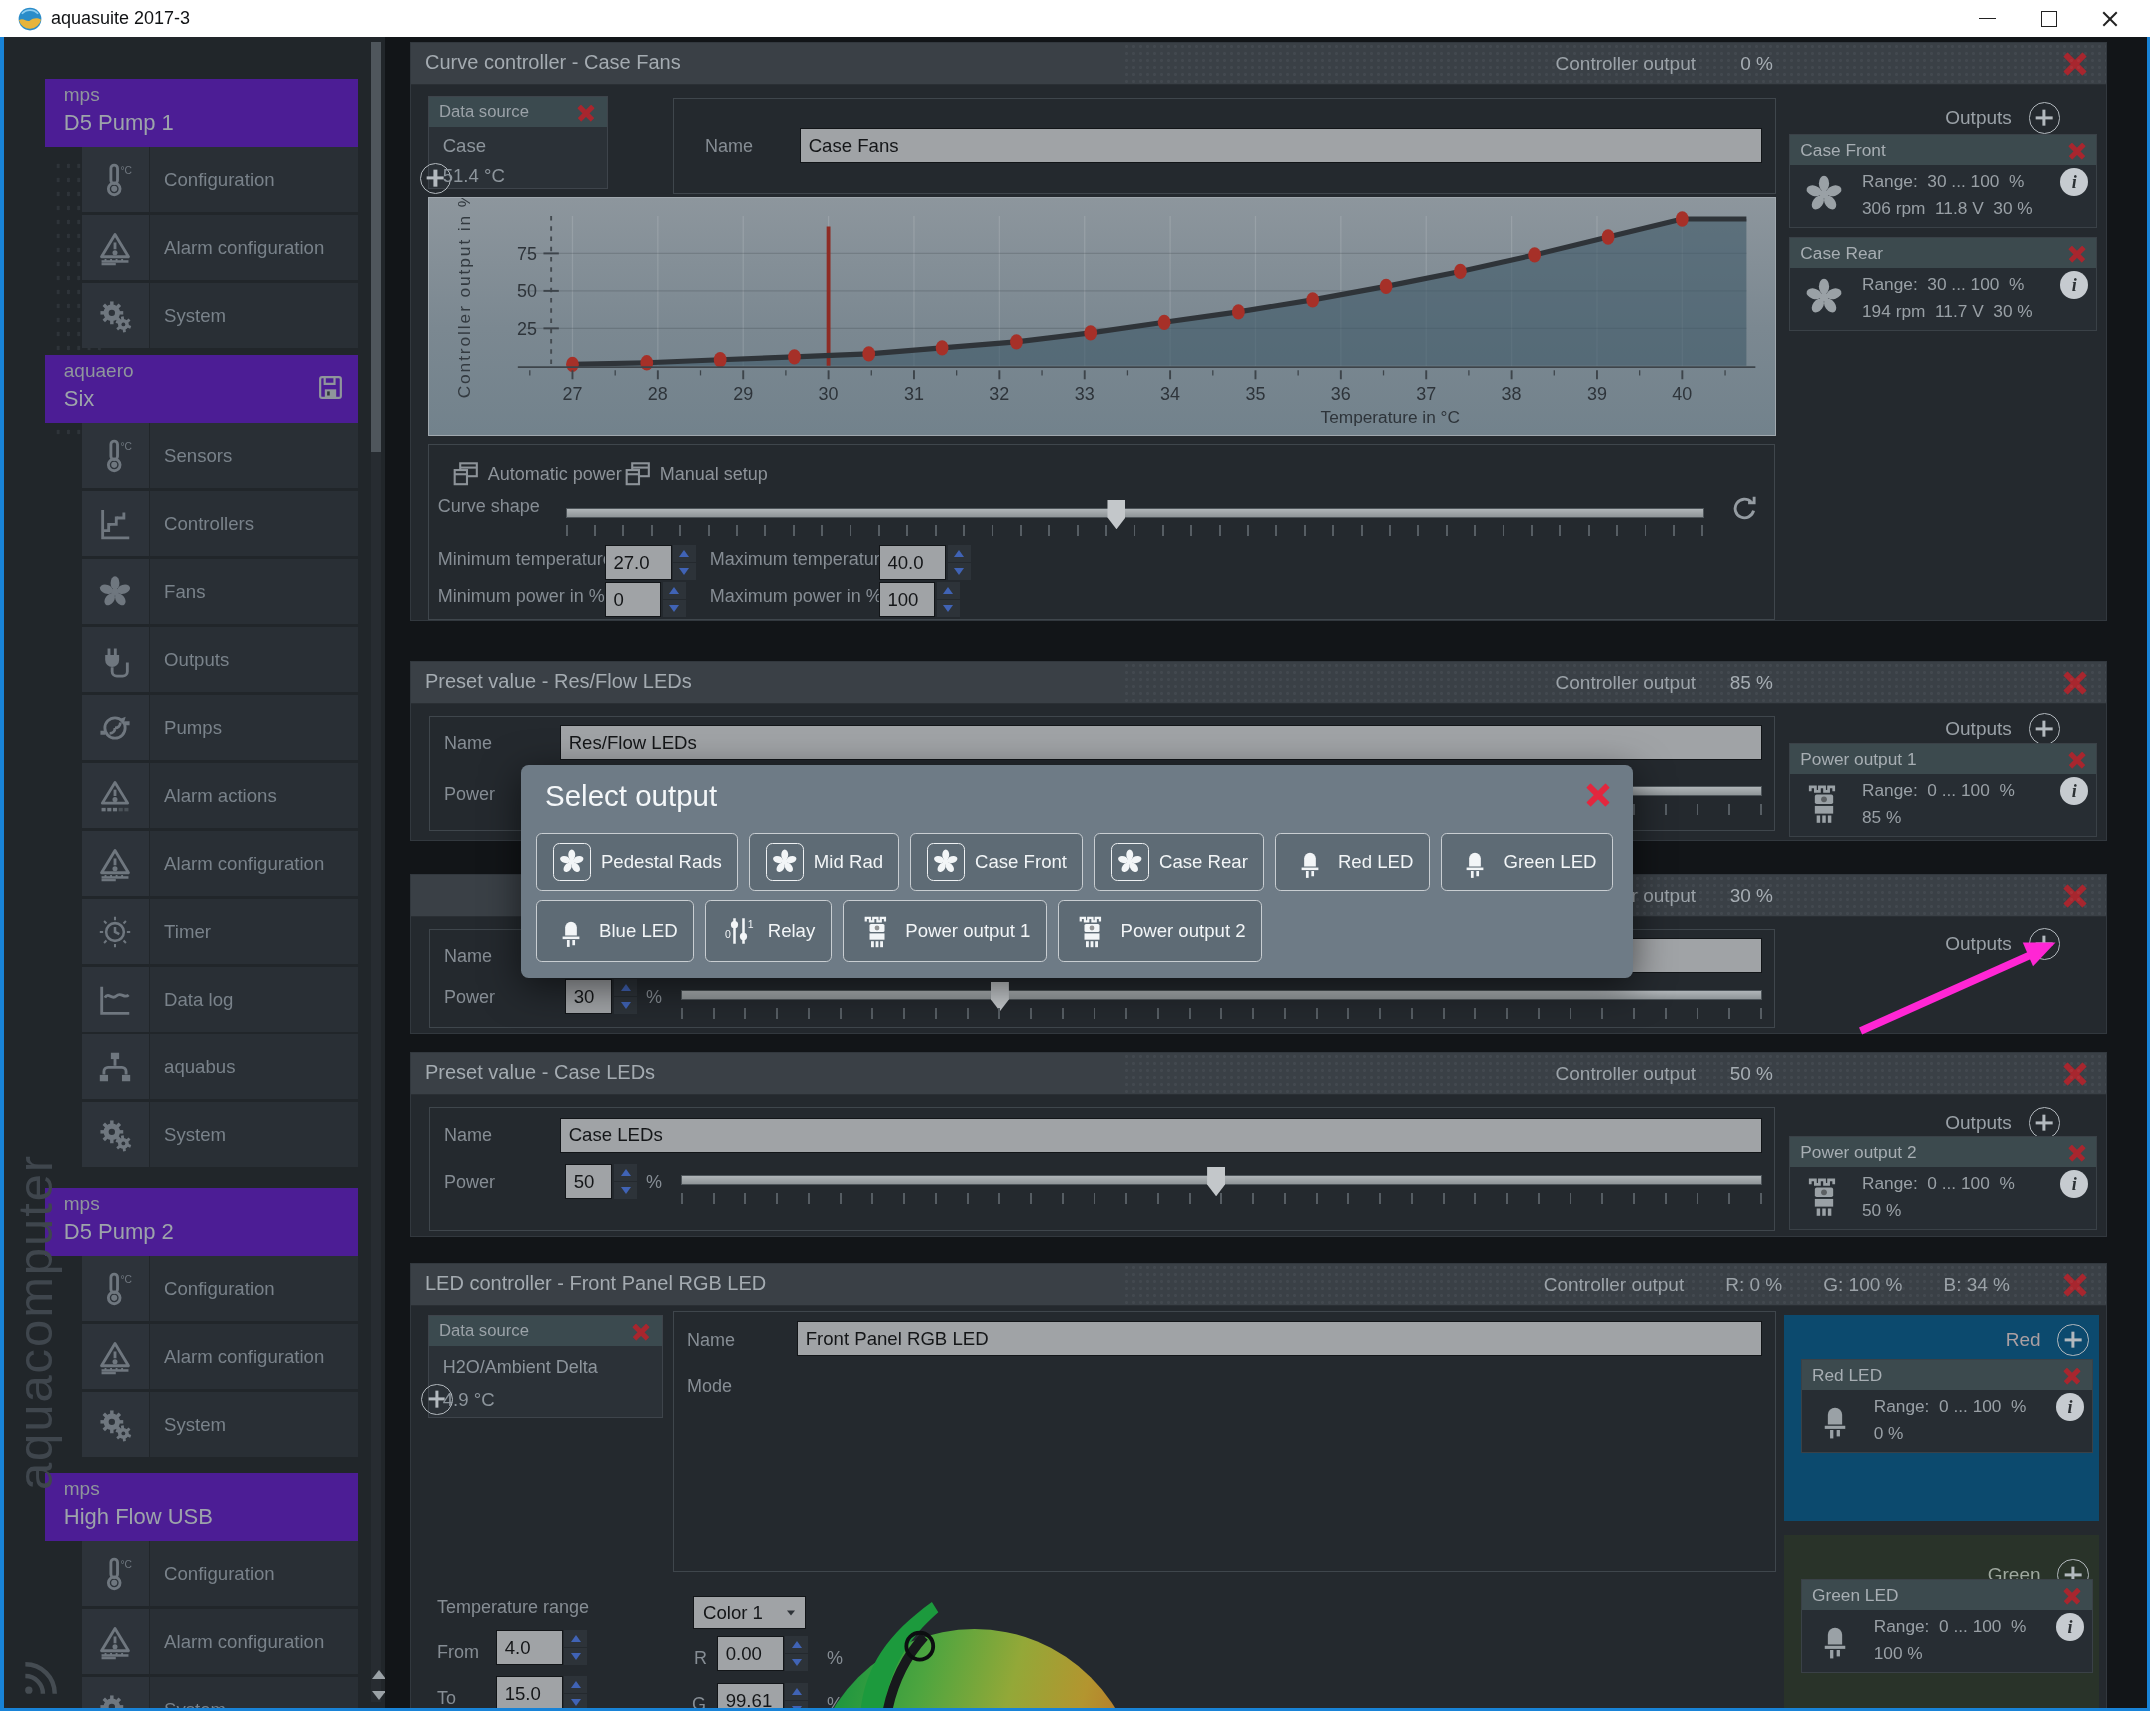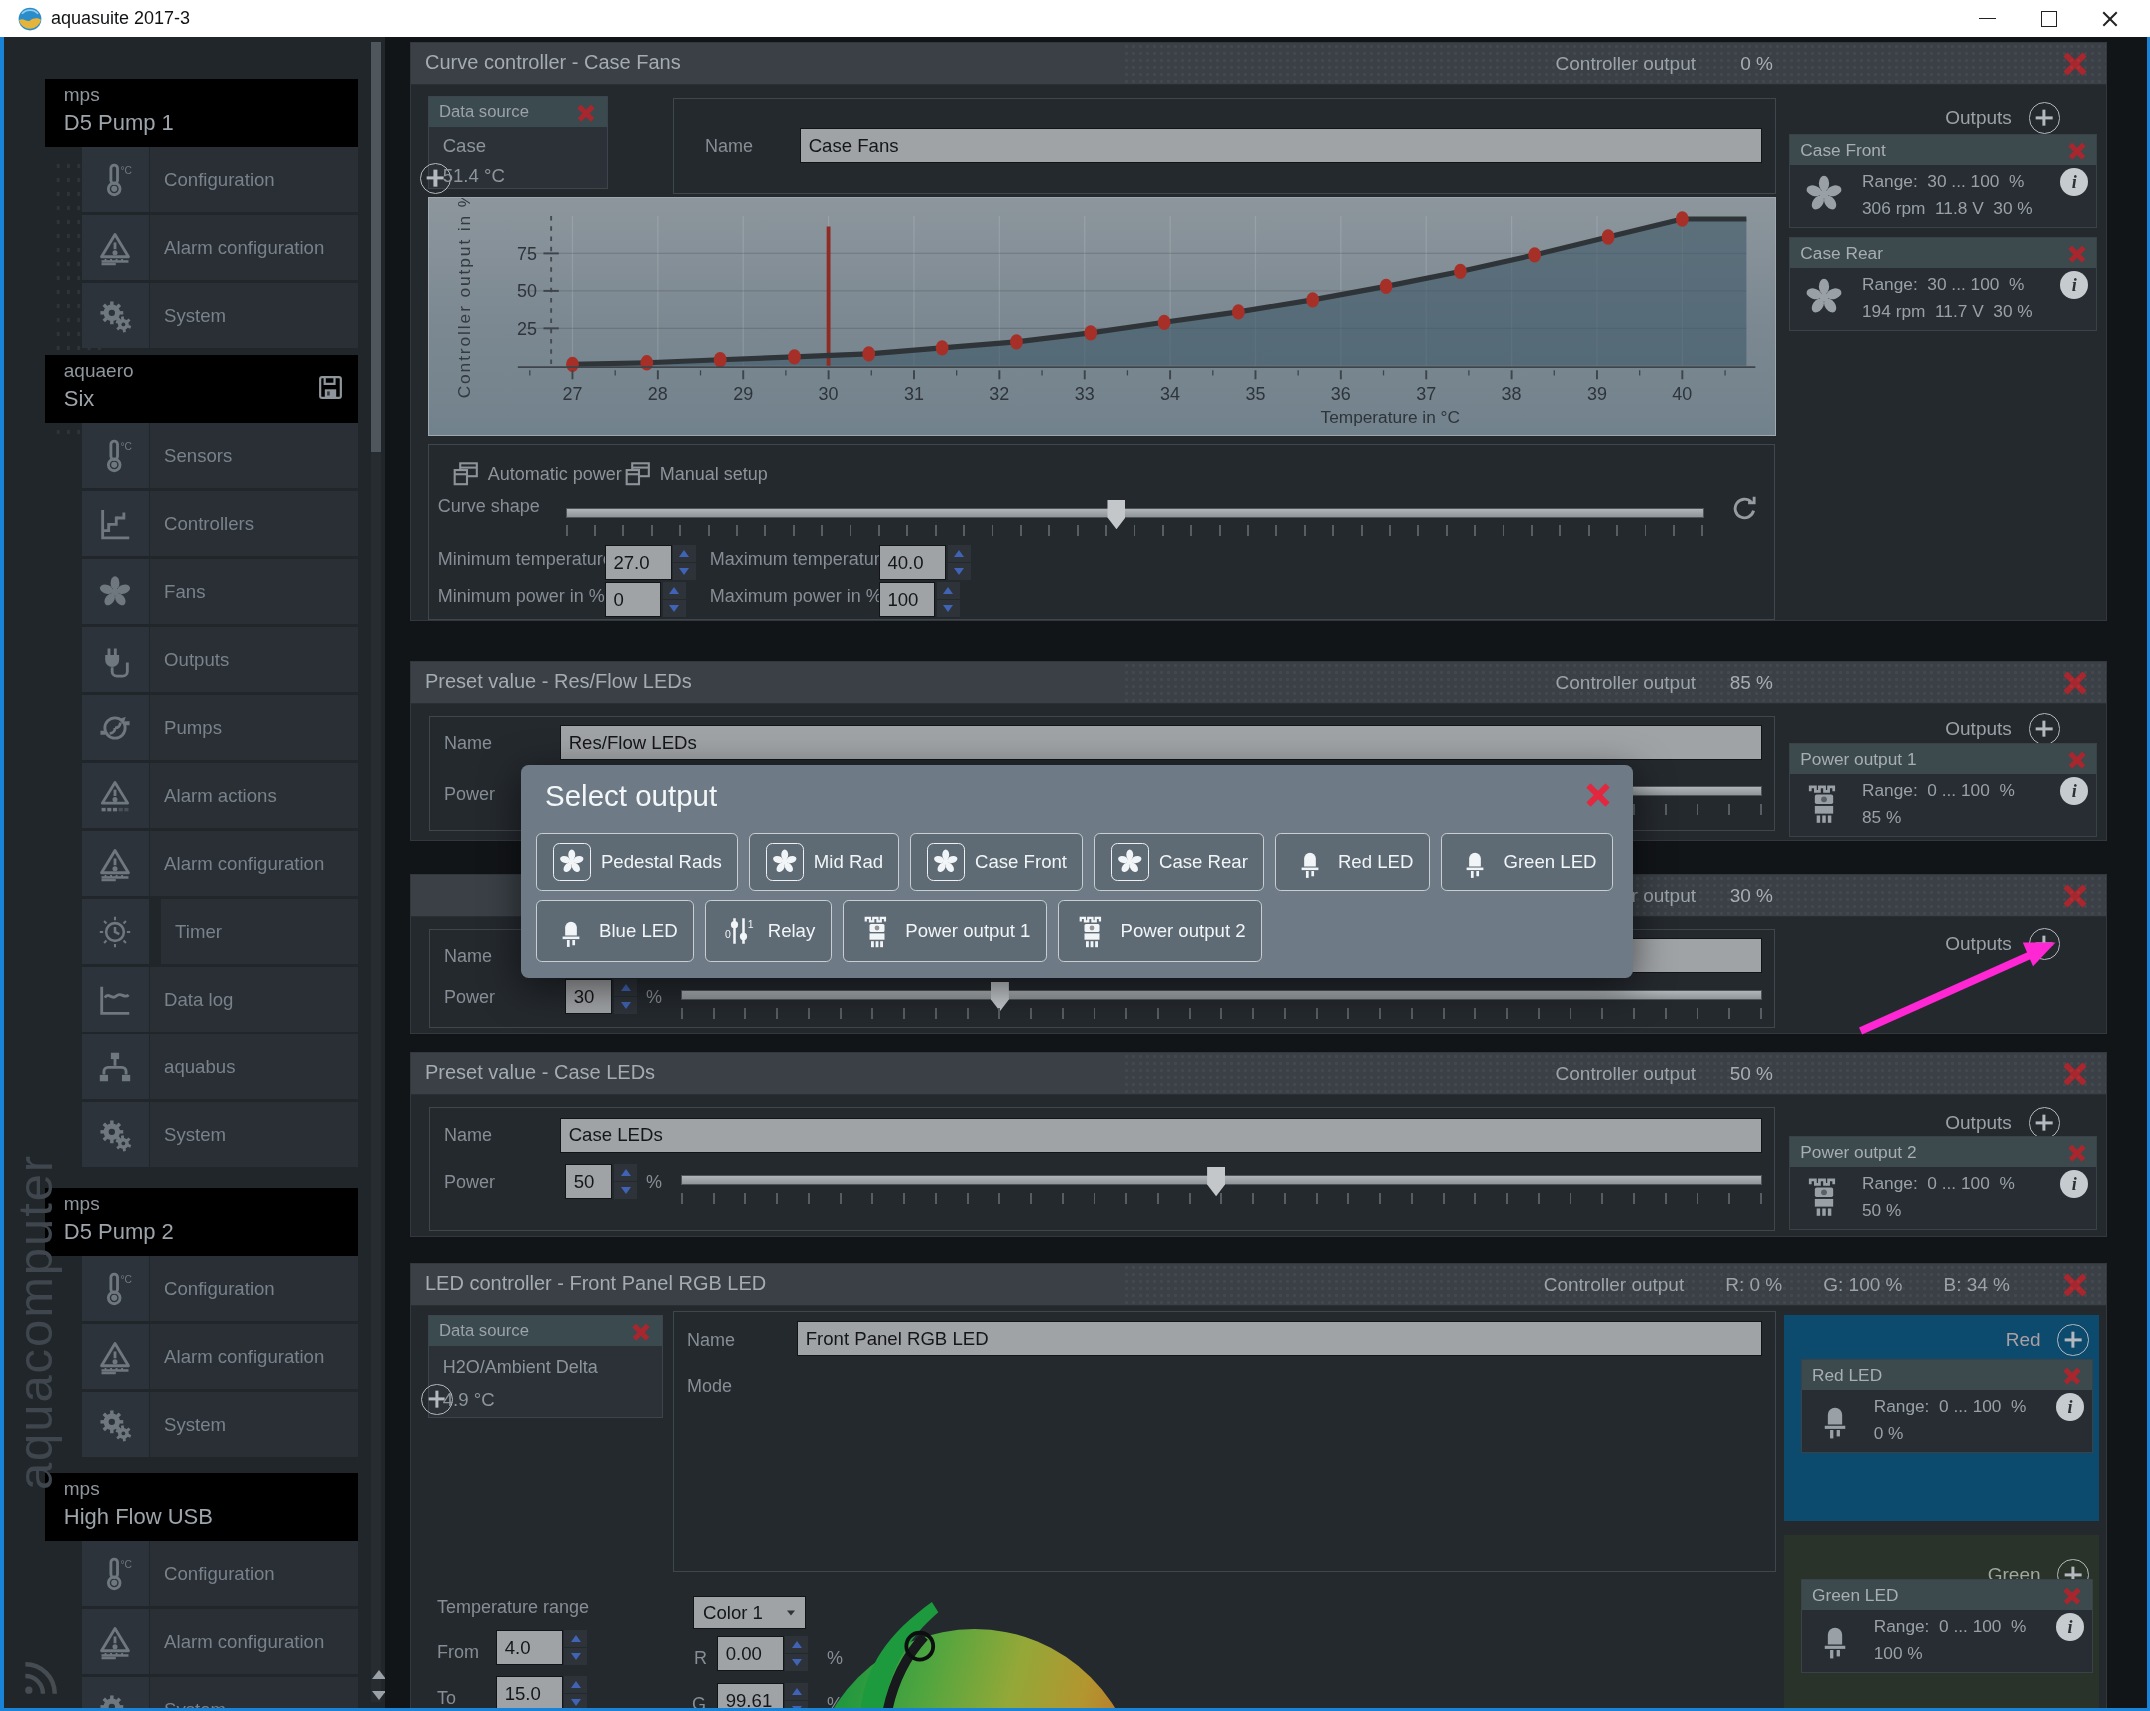--- a/index.html
+++ b/index.html
@@ -17,21 +17,21 @@
   .wc-close{position:relative;}
   .wc-close::before,.wc-close::after{content:"";position:absolute;left:50%;top:50%;width:19px;height:1.9px;background:#222;}
   .wc-close::before{transform:translate(-50%,-50%) rotate(45deg);}
   .wc-close::after{transform:translate(-50%,-50%) rotate(-45deg);}
 
   
   .wb{position:absolute;background:#1883d7;z-index:70;}
 
   
   .sidebar{position:absolute;left:3.8px;top:37px;width:381px;height:1671px;background:#21262a;overflow:hidden;}
-  .sgroup{position:absolute;left:41px;width:313px;height:68px;background:#000000;}
+  .sgroup{position:absolute;left:41px;width:313px;height:68px;background:#4c1d95;}
   .sgroup .g1{position:absolute;left:19px;top:5.1px;font-size:19px;color:#8f969c;}
   .sgroup .g2{position:absolute;left:19px;top:31px;font-size:22px;color:#9da4aa;}
   .sgroup .gicon{position:absolute;right:11.5px;top:16.7px;width:31px;height:31px;color:#8f969b;}
   .sitem{position:absolute;left:78px;width:276px;height:65px;display:flex;}
   .sitem .itile{width:67px;height:65px;background:#2d333a;flex:none;margin-right:1.3px;display:flex;align-items:center;justify-content:center;}
   .sitem .sicon{width:38px;height:38px;color:#6f777f;display:block;}
   .sitem .silabel{flex:1;background:#292f35;font-size:18.6px;color:#79828a;line-height:65px;padding-left:14px;}
   .sicon svg,.gicon svg,.dicon svg,.cicon svg,.setico svg,.rss svg,.refresh svg,.logo svg{width:100%;height:100%;display:block;}
   .sscroll{position:absolute;left:367px;top:5.1px;width:10.3px;height:1660px;background:#272c31;}
   .sscroll .thumb{position:absolute;left:0;top:0;width:10.3px;height:410px;background:#4f565c;}
@@ -341,21 +341,21 @@
               <line x1="12" y1="8.5" x2="12" y2="12.8"></line>
               <circle cx="12" cy="15" r="0.7" fill="currentColor"></circle>
               <path d="M3.5 20.5 h17" stroke-width="1.6"></path>
               <path d="M6 20.5 v-1.6 M9.5 20.5 v-1.6 M13 20.5 v-1.6 M16.5 20.5 v-1.6" stroke-width="1.2"></path>
               <path d="M3.5 22.2 h9" stroke-width="1.4"></path>
             </svg>
           </span>
         </span>
       <span class="silabel">Alarm configuration</span>
     </div>
-    <div class="sitem" style="top:862px;gap:11px;">
+    <div class="sitem" style="top:862px;">
       <span class="itile">
           <span class="sicon">
             <svg viewBox="0 0 24 24" fill="none" stroke="currentColor" stroke-width="1.6">
               <circle cx="12" cy="12" r="5.6"></circle>
               <path d="M12 8.9 V12 L14.7 13.3"></path>
               <g stroke-width="1.3">
                 <path d="M12 2.4 v2.1 M12 19.5 v2.1 M2.4 12 h2.1 M19.5 12 h2.1 M5.1 5.1 l1.5 1.5 M17.4 17.4 l1.5 1.5 M5.1 18.9 l1.5 -1.5 M17.4 6.6 l1.5 -1.5"></path>
               </g>
             </svg>
           </span>

